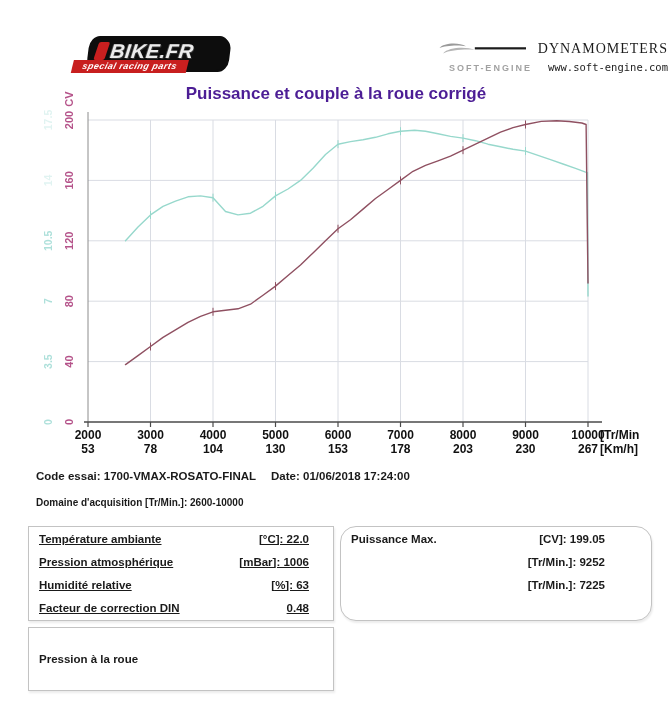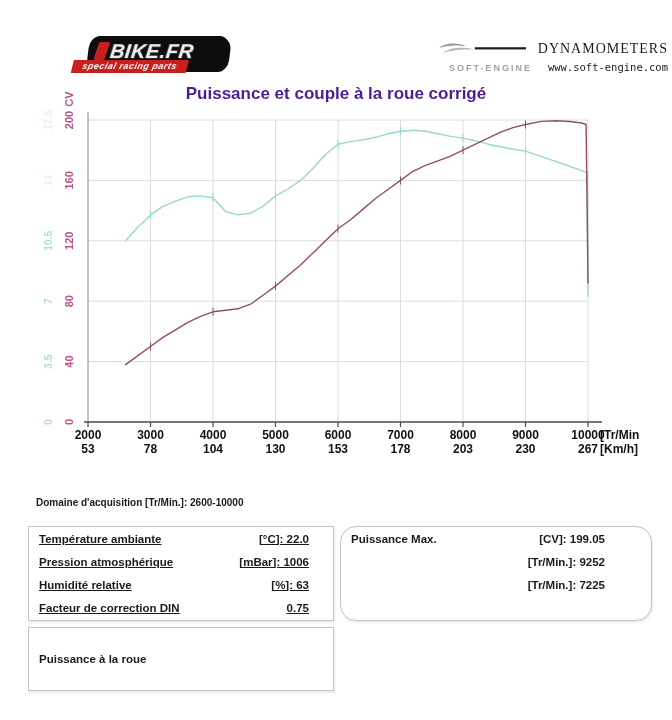--- a/index.html
+++ b/index.html
@@ -147,20 +147,26 @@
       <polyline points="125.5,279.6 138.0,270.6 150.5,261.5 163.0,252.4 175.5,244.9 188.0,237.3 200.5,231.3 213.0,226.8 225.5,225.3 238.0,223.8 250.5,219.2 263.0,210.2 275.5,201.1 288.0,190.5 300.5,180.0 313.0,167.9 325.5,155.8 338.0,143.7 350.5,134.7 363.0,124.1 375.5,113.5 388.0,104.5 400.5,95.4 413.0,86.3 425.5,80.3 438.0,75.8 450.5,71.2 463.0,65.2 475.5,59.2 488.0,53.1 500.5,47.1 513.0,42.6 525.5,39.5 541.3,36.4 556.8,35.8 569.3,36.5 581.8,38.0 586.1,39.5 588.0,198.1" fill="none" stroke="#8f5061" stroke-width="1.4" stroke-linejoin="round" stroke-linecap="round"></polyline>
       <line x1="150.5" y1="257.5" x2="150.5" y2="265.5" stroke="#8f5061" stroke-width="1"></line>
       <line x1="213" y1="222.76999999999998" x2="213" y2="230.76999999999998" stroke="#8f5061" stroke-width="1"></line>
       <line x1="275.5" y1="197.1" x2="275.5" y2="205.1" stroke="#8f5061" stroke-width="1"></line>
       <line x1="338" y1="139.72" x2="338" y2="147.72" stroke="#8f5061" stroke-width="1"></line>
       <line x1="400.5" y1="91.39999999999998" x2="400.5" y2="99.39999999999998" stroke="#8f5061" stroke-width="1"></line>
       <line x1="463" y1="61.19999999999999" x2="463" y2="69.19999999999999" stroke="#8f5061" stroke-width="1"></line>
       <line x1="525.5" y1="35.53000000000003" x2="525.5" y2="43.53000000000003" stroke="#8f5061" stroke-width="1"></line>
     </svg>
 
+  <div class="code-line">
+    <span>Code essai:</span>
+    <span>1700-VMAX-ROSATO-FINAL</span>
+    <span class="date-part">Date:</span>
+    <span>01/06/2018 17:24:00</span>
+  </div>
 
   <div class="domain-line">
     <span>Domaine d'acquisition [Tr/Min.]:</span>
     <span>2600-10000</span>
   </div>
 
   <div class="box env-table">
     <div class="trow">
       <span class="tlabel">Température ambiante</span>
       <span class="tvalue">[°C]: 22.0</span>
@@ -168,36 +174,36 @@
     <div class="trow">
       <span class="tlabel">Pression atmosphérique</span>
       <span class="tvalue">[mBar]: 1006</span>
     </div>
     <div class="trow">
       <span class="tlabel">Humidité relative</span>
       <span class="tvalue">[%]: 63</span>
     </div>
     <div class="trow">
       <span class="tlabel">Facteur de correction DIN</span>
-      <span class="tvalue">0.75</span>
+      <span class="tvalue">0.48</span>
     </div>
   </div>
 
   <div class="box max-table">
     <div class="trow">
       <span class="tlabel">Puissance Max.</span>
       <span class="tvalue">[CV]: 199.05</span>
     </div>
     <div class="trow">
       <span class="tlabel"></span>
       <span class="tvalue">[Tr/Min.]: 9252</span>
     </div>
     <div class="trow">
       <span class="tlabel"></span>
       <span class="tvalue">[Tr/Min.]: 7225</span>
     </div>
   </div>
 
   <div class="box legend-box">
-    <span>Puissance à la roue</span>
+    <span>Pression à la roue</span>
   </div>
 
 </div>
 
 </body></html>

